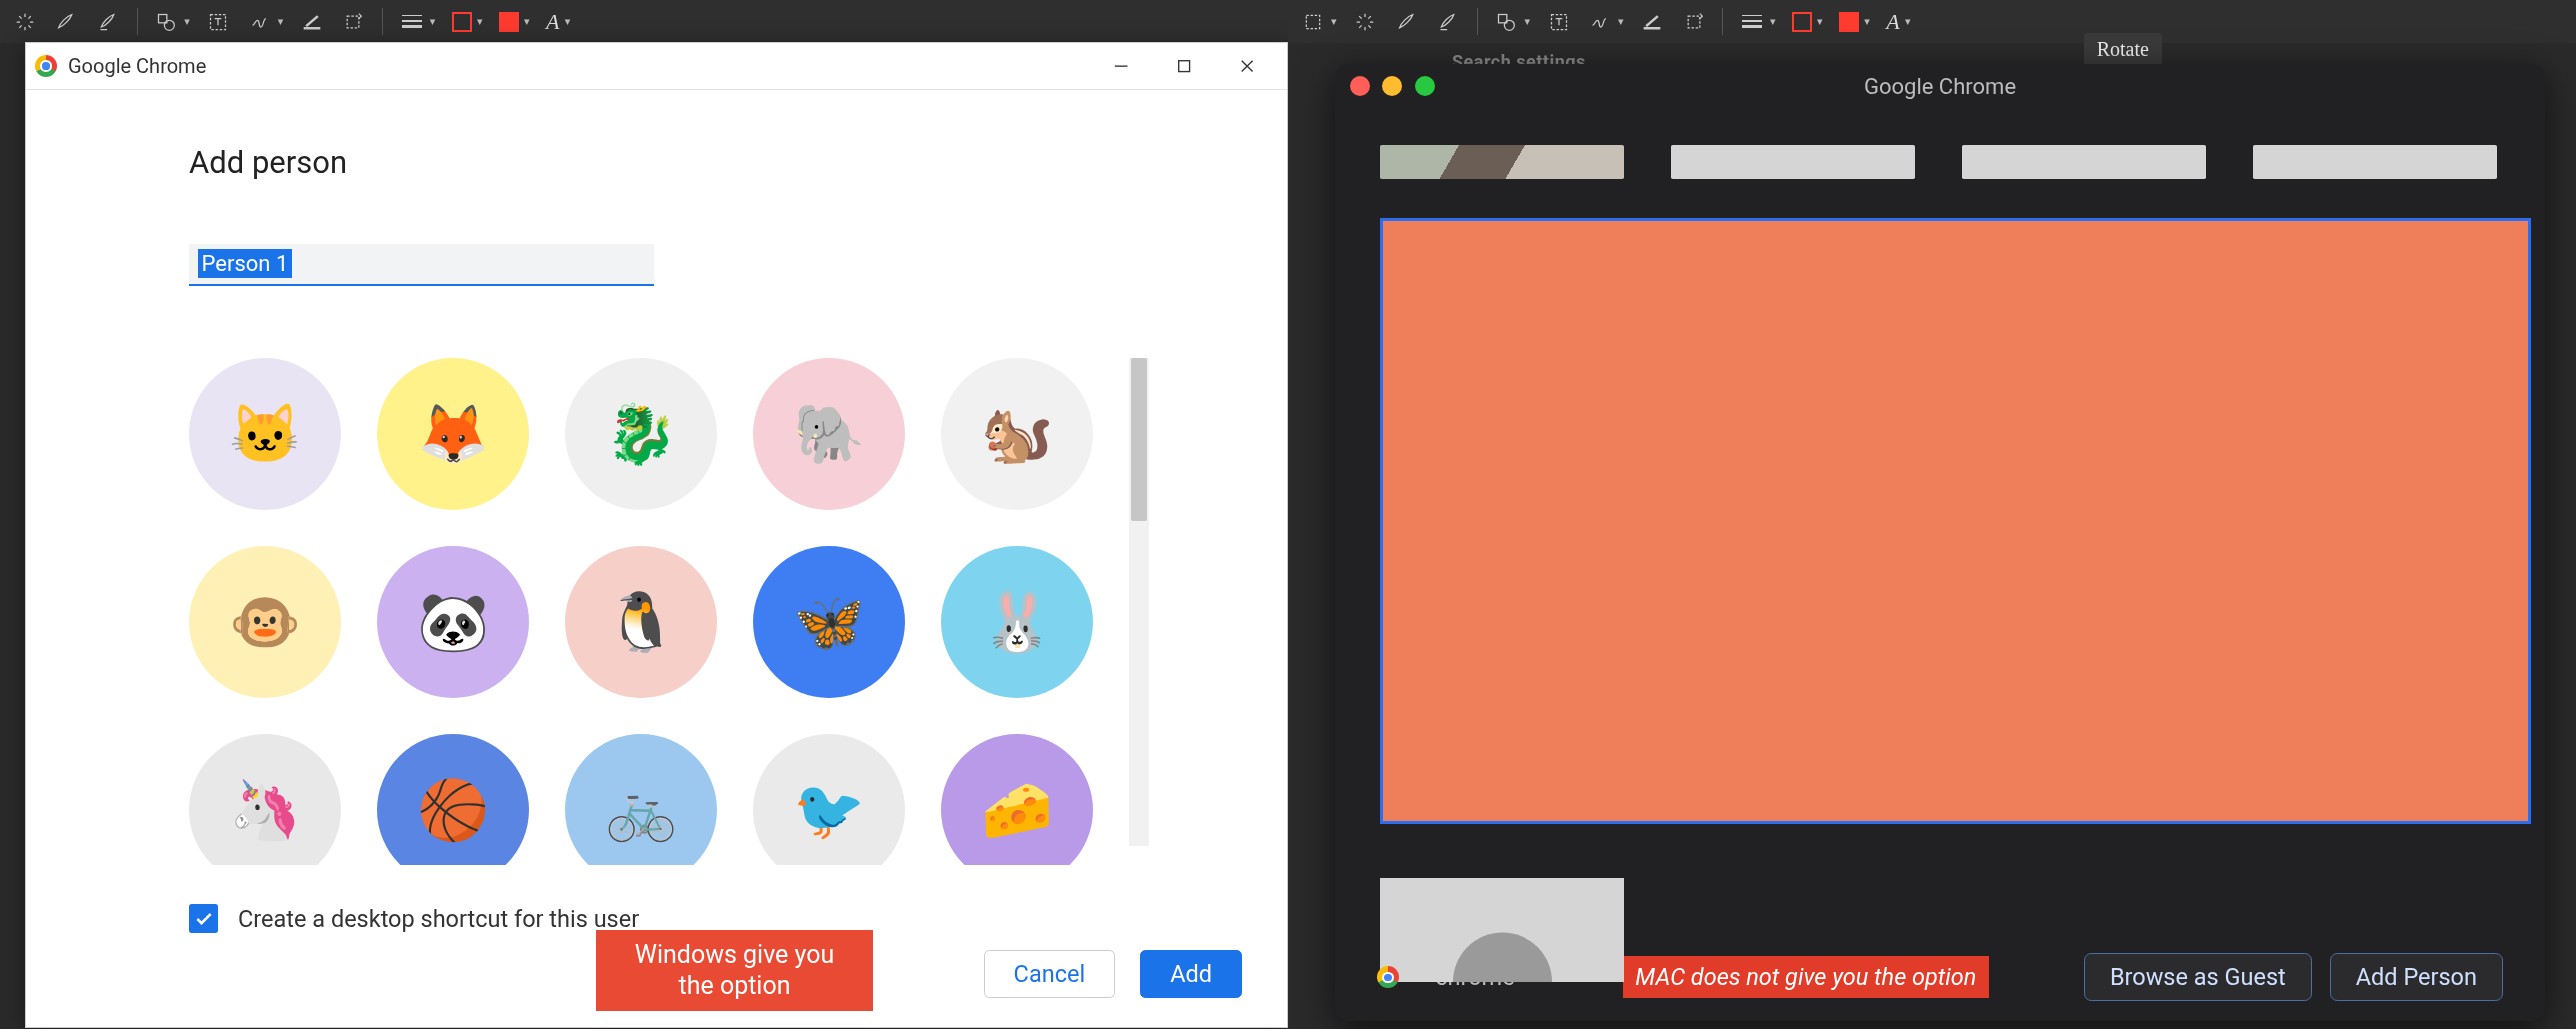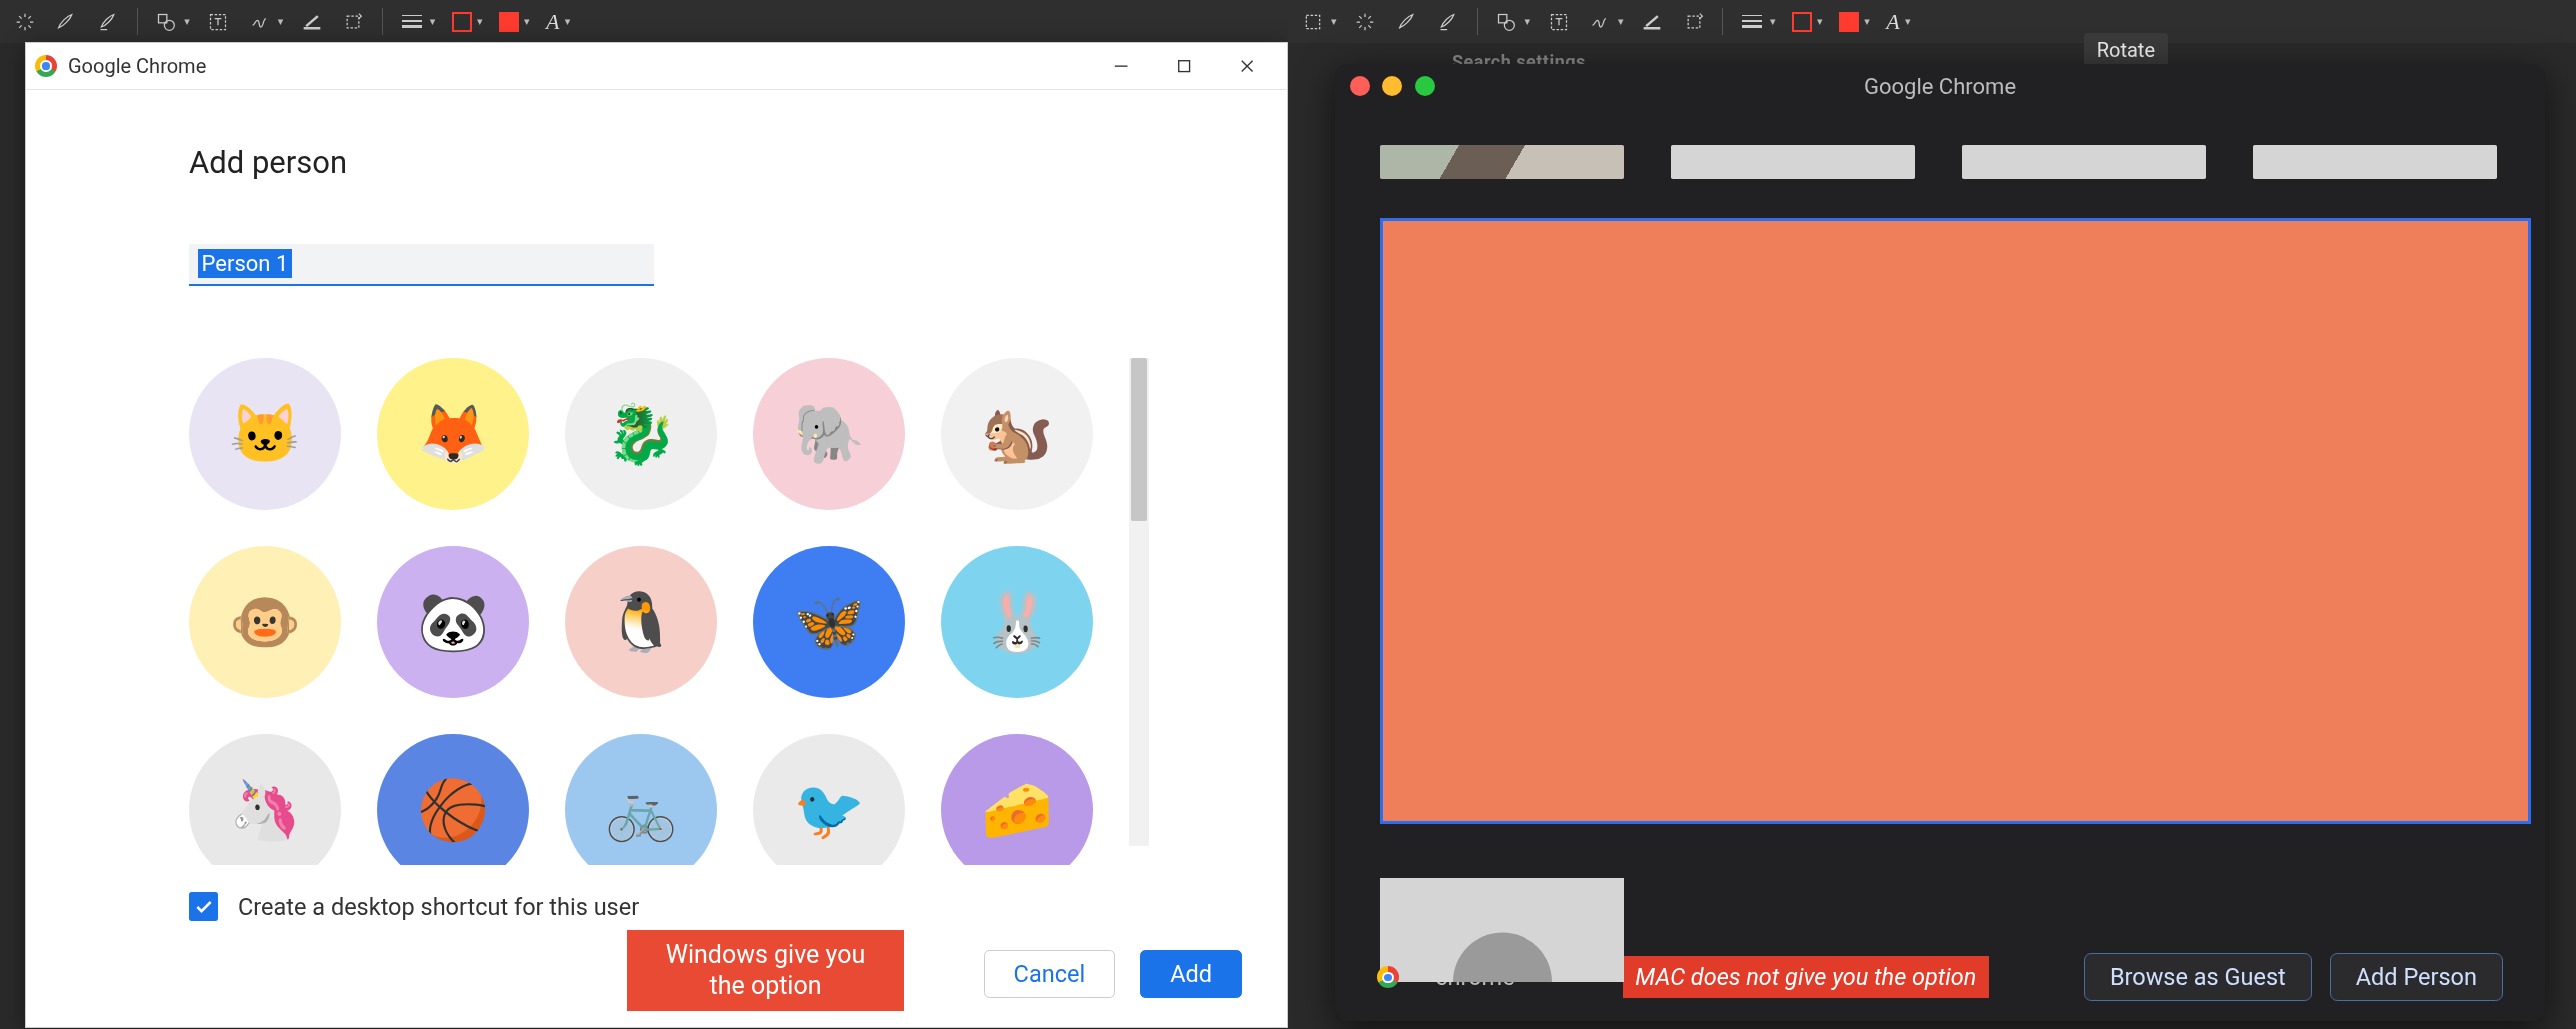--- a/index.html
+++ b/index.html
@@ -153,39 +153,38 @@
     position: relative;
     height: 488px;
   }
   .scrollbar .thumb {
     position: absolute; left: 1.8px; right: 1.8px;
     top: 0; height: 163px;
     background: #c6c6c6;
     border-radius: 1.8px;
   }
   .shortcut-row {
-    margin-top: 27px;
+    margin-top: 39px;
     display: flex; align-items: center; gap: 20px;
   }
   .chk {
     width: 29px; height: 29px; background: #1a73e8; border-radius: 2.7px;
     display:flex; align-items:center; justify-content:center; color:#fff;
   }
   .chk svg { width: 20px; height: 20px; }
   .shortcut-label { font-size: 23.5px; color: #333; }
 
   .callout {
     position: absolute;
     background: #e84a33;
     color: #fff;
     font-size: 25px;
     text-align: center;
     padding: 9px 20px;
     line-height: 1.25;
-    margin-left: 31px;
   }
   .btn-row {
     position: absolute;
     right: 45px;
     bottom: 29px;
     display: flex;
     gap: 25px;
   }
   .btn {
     height: 48px;
@@ -538,21 +537,21 @@
         <span class="tb-chev">▾</span>
       </span>
       <span class="tbgroup">
         <span class="swatch-fill"></span>
         <span class="tb-chev">▾</span>
       </span>
       <span class="tbgroup">
         <span class="font-A">A</span>
         <span class="tb-chev">▾</span>
       </span>
-      <div class="tooltip" style="left:796px;">Rotate</div>
+      <div class="tooltip" style="left:796px;font-family:Liberation Serif, serif;">Rotate</div>
     </div>
 
     <div class="mac-stage">
       <div class="search-settings">Search settings</div>
 
       <div class="mac-win">
         <div class="mac-titlebar">
           <div class="traffic">
             <span class="t-red"></span>
             <span class="t-yel"></span>

